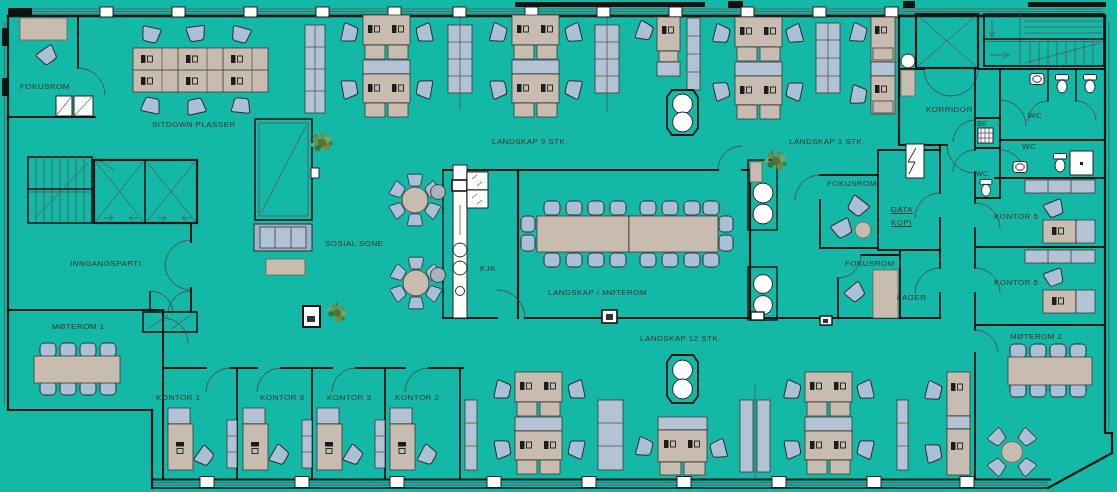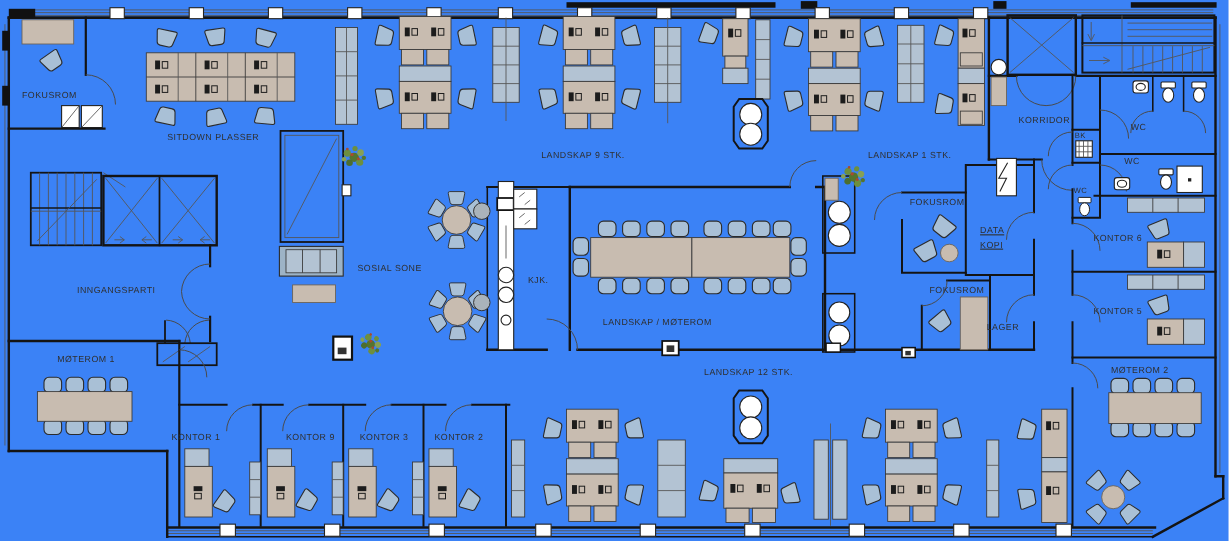--- a/index.html
+++ b/index.html
@@ -1,17 +1,17 @@
 <!DOCTYPE html>
 <html><head>
 <meta charset="utf-8">
 <style>
   html,body{margin:0;padding:0;background:#ffffff;}
   .plan{
-    position:relative;width:1117px;height:492px;background:#3b82f6;
+    position:relative;width:1117px;height:492px;background:#14b8a6;
     font-family:"Liberation Sans","DejaVu Sans",sans-serif;overflow:hidden;
   }
   .plan svg{position:absolute;left:0;top:0;}
   .labels{position:absolute;left:0;top:0;width:100%;height:100%;}
   .lbl{
     position:absolute;font-size:8px;color:#2f2f2f;letter-spacing:.45px;
     white-space:nowrap;line-height:10px;
   }
   .lbl.small{font-size:7px;letter-spacing:.3px;}
   .lbl.wrap{white-space:normal;width:38px;line-height:13px;text-decoration:underline;}
@@ -584,21 +584,21 @@
   <div class="lbl" style="left:152px;top:120px">SITDOWN PLASSER</div>
   <div class="lbl" style="left:492px;top:137px">LANDSKAP 9 STK.</div>
   <div class="lbl" style="left:789px;top:137px">LANDSKAP 1 STK.</div>
   <div class="lbl" style="left:926px;top:105px">KORRIDOR</div>
   <div class="lbl small" style="left:977px;top:119px">BK</div>
   <div class="lbl" style="left:1028px;top:111px">WC</div>
   <div class="lbl" style="left:1022px;top:142px">WC</div>
   <div class="lbl small" style="left:976px;top:169px">WC</div>
   <div class="lbl" style="left:70px;top:259px">INNGANGSPARTI</div>
   <div class="lbl" style="left:325px;top:239px">SOSIAL SONE</div>
-  <div class="lbl" style="left:480px;top:250px">KJK.</div>
+  <div class="lbl" style="left:480px;top:264px">KJK.</div>
   <div class="lbl" style="left:548px;top:288px">LANDSKAP / MØTEROM</div>
   <div class="lbl" style="left:827px;top:179px">FOKUSROM</div>
   <div class="lbl" style="left:845px;top:259px">FOKUSROM</div>
   <div class="lbl wrap" style="left:891px;top:203px">DATA KOPI</div>
   <div class="lbl" style="left:897px;top:293px">LAGER</div>
   <div class="lbl" style="left:994px;top:212px">KONTOR 6</div>
   <div class="lbl" style="left:994px;top:278px">KONTOR 5</div>
   <div class="lbl" style="left:52px;top:322px">MØTEROM 1</div>
   <div class="lbl" style="left:1010px;top:332px">MØTEROM 2</div>
   <div class="lbl" style="left:640px;top:334px">LANDSKAP 12 STK.</div>

